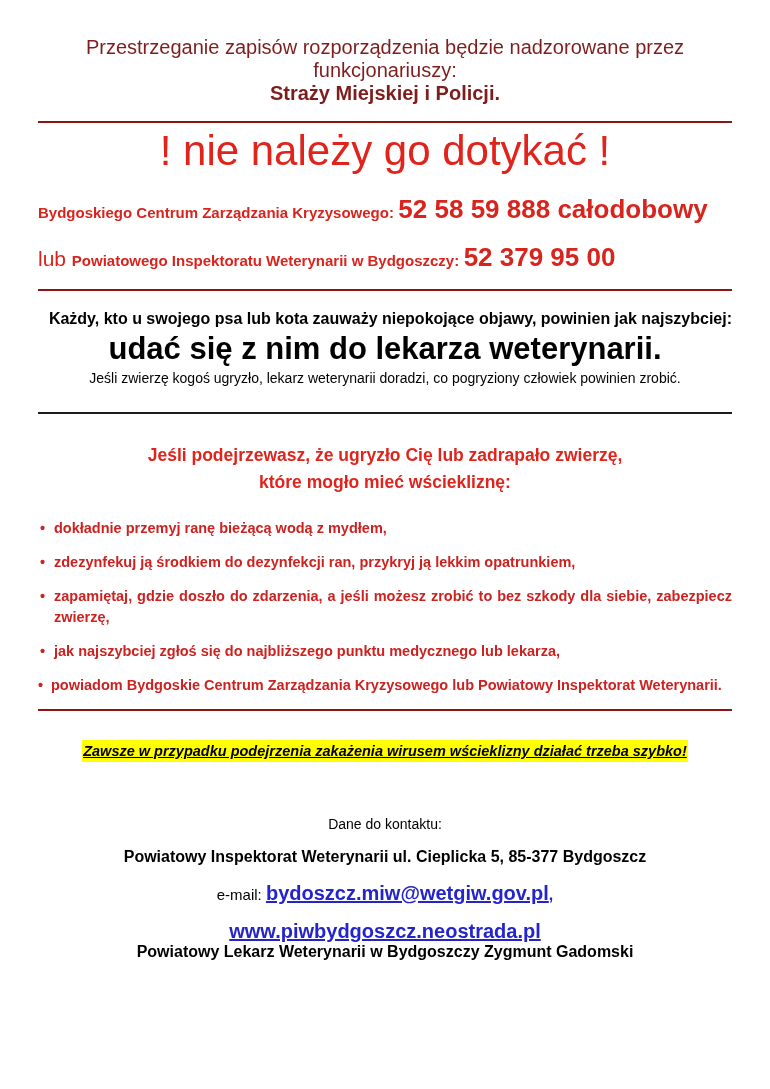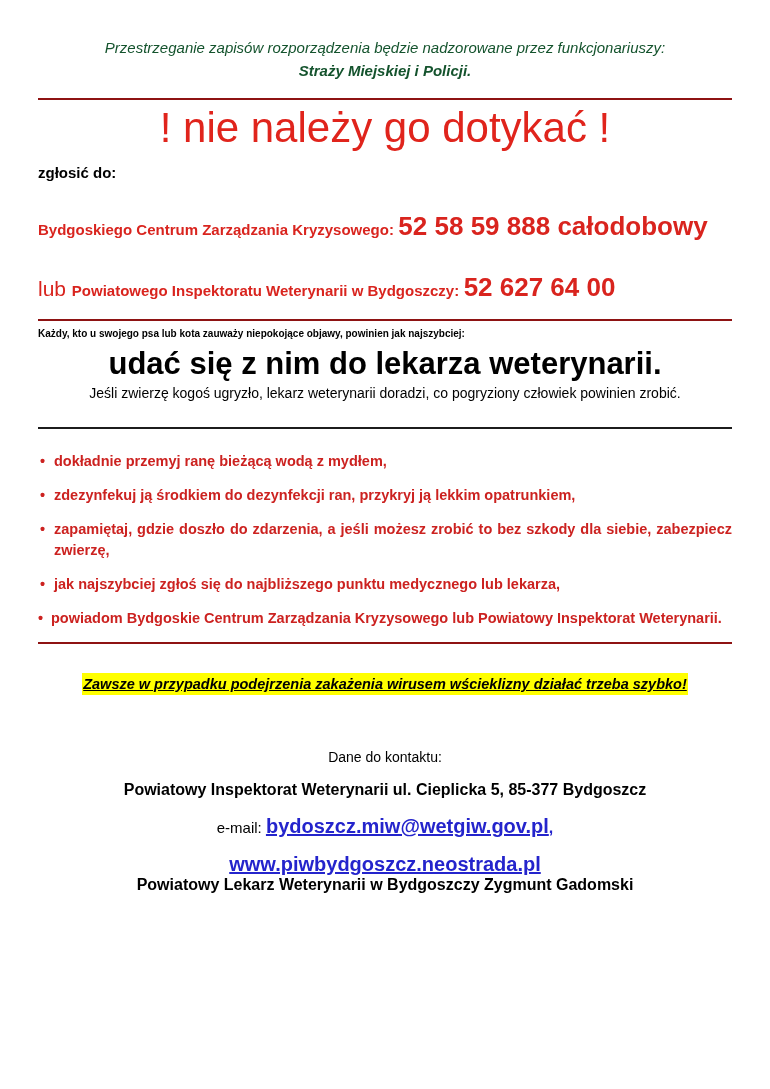--- a/index.html
+++ b/index.html
@@ -2,39 +2,39 @@
 <html lang="pl"><head>
 <meta charset="utf-8">
 <style>
   html, body { margin: 0; padding: 0; background: #ffffff; }
   body {
     width: 770px; height: 1089px; overflow: hidden;
     font-family: "Liberation Sans", sans-serif; color: #000;
   }
   .page { padding: 36px 38px 0 38px; }
 
-  .intro { text-align: center; color: #14532d; font-size: 15px; line-height: 23px; margin: 0; font-style: italic; }
+  .intro { text-align: center; color: #7f1d1d; font-size: 20px; line-height: 23px; margin: 0; }
   .intro .bold { font-weight: bold; }
 
   hr.rule { border: none; border-top: 2px solid #8e1313; margin: 16px 0 0 0; }
   hr.rule.black { border-top-color: #1c1c1c; }
 
   .alert-intro { margin-top: 15px; text-align: center; color: #d9241e; font-weight: bold;
                  font-size: 13.5px; line-height: 19px; }
   .warning { margin-top: 2px; text-align: center; color: #e0241c; font-size: 42px;
              line-height: 52px; font-weight: 400; }
 
   .report-label { margin-top: 10px; font-size: 15px; font-weight: bold; }
 
-  .contact-line { margin-top: 30px; color: #d9241e; white-space: nowrap; }
+  .contact-line { margin-top: 17px; color: #d9241e; white-space: nowrap; }
   .contact-line .label  { font-size: 15px; font-weight: bold; }
   .contact-line .prefix { font-size: 21px; font-weight: normal; }
   .contact-line .number { font-size: 26px; font-weight: bold; }
 
-  .vet1 { margin-top: 2px; text-align: left; font-weight: bold; font-size: 10px; line-height: 21px; }
+  .vet1 { margin-top: 17px; text-align: right; font-weight: bold; font-size: 16px; line-height: 21px; }
   .vet2 { text-align: center; font-weight: bold; font-size: 31px; line-height: 40px; }
   .vet3 { text-align: center; font-size: 14px; line-height: 19px; }
 
   .advice-heading { margin-top: 28px; text-align: center; color: #e0241c; font-weight: bold;
                     font-size: 17.5px; line-height: 27px; }
   ul.advice { list-style: none; margin: 22px 0 0 0; padding: 0; color: #cc2220;
               font-weight: bold; font-size: 14.5px; }
   ul.advice li { position: relative; padding-left: 16px; margin-bottom: 13px; line-height: 21px; }
   ul.advice li::before { content: "\2022"; position: absolute; left: 2px; top: 0; }
   ul.advice li.justify { text-align: justify; }
@@ -63,40 +63,43 @@
   <p class="intro">
     <span>Przestrzeganie zapisów rozporządzenia będzie nadzorowane przez funkcjonariuszy:</span><br>
     <span class="bold">Straży Miejskiej i Policji.</span>
   </p>
 
   <hr class="rule">
 
 
   <div class="warning">! nie należy go dotykać !</div>
 
-  <div class="report-label">zgłosić do:</div>
 
   <div class="contact-line">
     <span class="label">Bydgoskiego Centrum Zarządzania Kryzysowego:</span>
     <span class="number">52 58 59 888 całodobowy</span>
   </div>
 
   <div class="contact-line">
     <span class="prefix">lub </span><span class="label">Powiatowego Inspektoratu Weterynarii w Bydgoszczy:</span>
-    <span class="number">52 627 64 00</span>
+    <span class="number">52 379 95 00</span>
   </div>
 
   <hr class="rule">
 
   <div class="vet1">Każdy, kto u swojego psa lub kota zauważy niepokojące objawy, powinien jak najszybciej:</div>
   <div class="vet2">udać się z nim do lekarza weterynarii.</div>
   <div class="vet3">Jeśli zwierzę kogoś ugryzło, lekarz weterynarii doradzi, co pogryziony człowiek powinien zrobić.</div>
 
   <hr class="rule black" style="margin-top:24px">
 
+  <div class="advice-heading">
+    <div>Jeśli podejrzewasz, że ugryzło Cię lub zadrapało zwierzę,</div>
+    <div>które mogło mieć wściekliznę:</div>
+  </div>
 
   <ul class="advice">
     <li>dokładnie przemyj ranę bieżącą wodą z mydłem,</li>
     <li>zdezynfekuj ją środkiem do dezynfekcji ran, przykryj ją lekkim opatrunkiem,</li>
     <li class="justify">zapamiętaj, gdzie doszło do zdarzenia, a jeśli możesz zrobić to bez szkody dla siebie, zabezpiecz zwierzę,</li>
     <li>jak najszybciej zgłoś się do najbliższego punktu medycznego lub lekarza,</li>
     <li class="justify flush">powiadom Bydgoskie Centrum Zarządzania Kryzysowego lub Powiatowy Inspektorat Weterynarii.</li>
   </ul>
 
   <hr class="rule" style="margin-top:4px">

